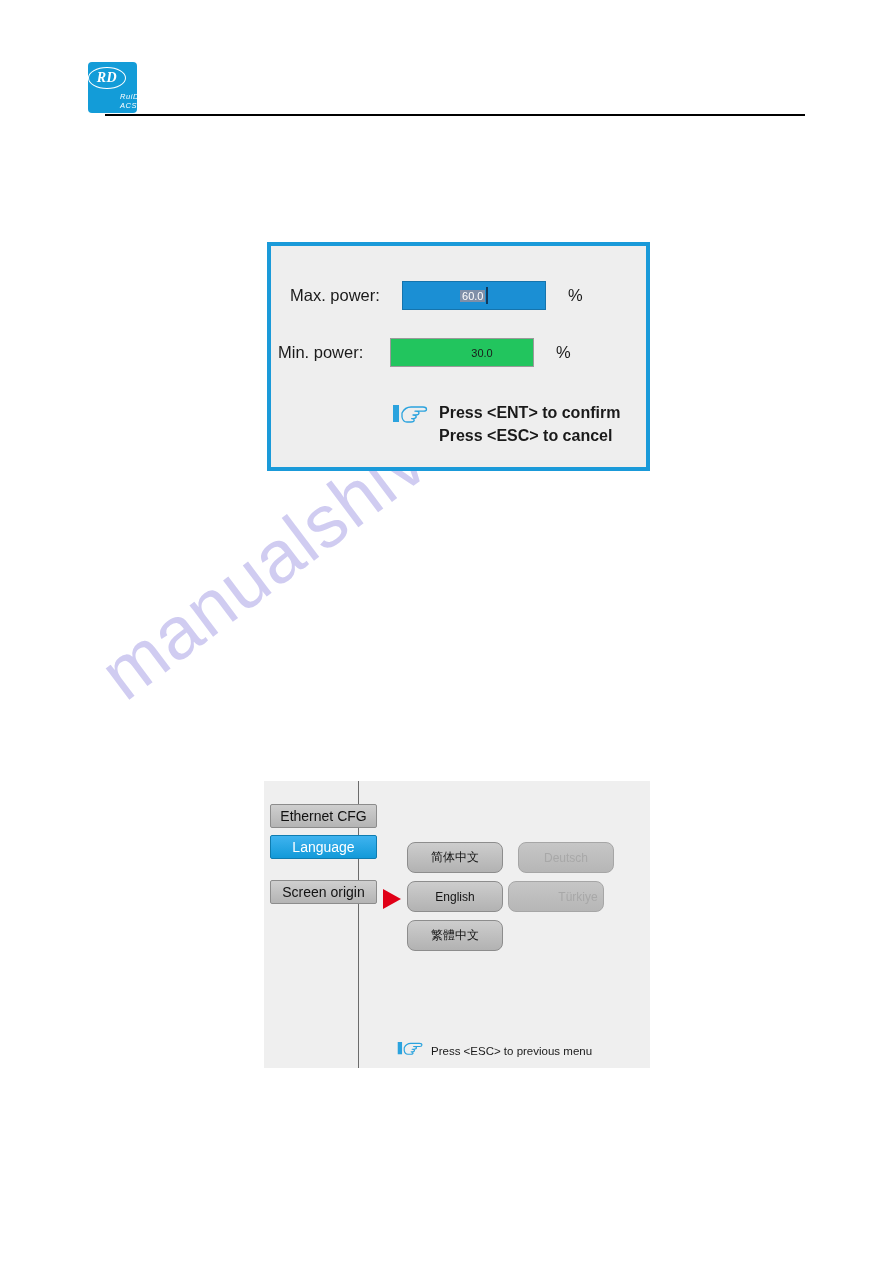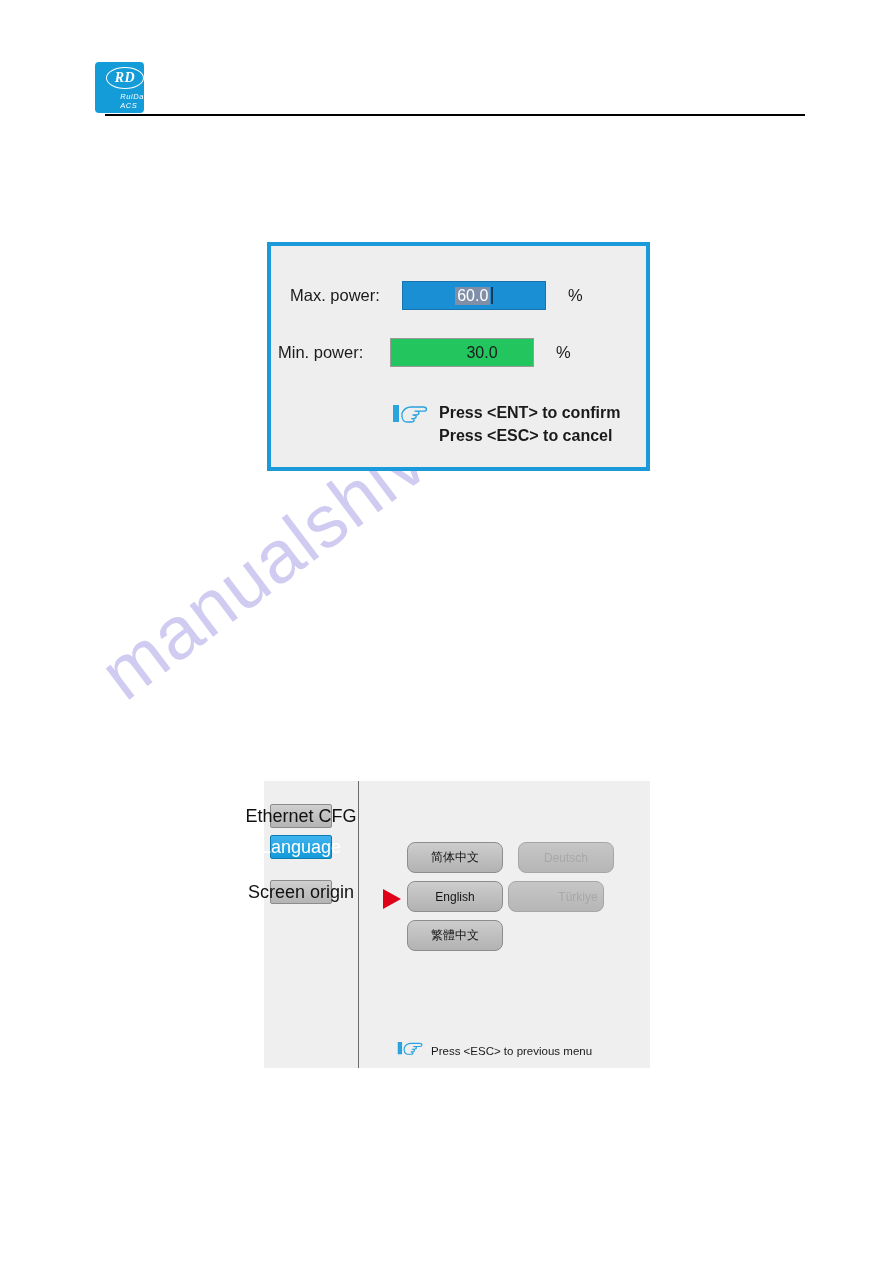--- a/index.html
+++ b/index.html
@@ -46,29 +46,29 @@
   #page-header {
     position: absolute;
     left: 0;
     top: 0;
     width: 893px;
     height: 130px;
     z-index: 2;
   }
   #brand-logo {
     position: absolute;
-    left: 95px;
+    left: 88px;
     top: 62px;
     width: 49px;
     height: 51px;
     background: #139cd8;
     border-radius: 4px;
     display: flex;
     flex-direction: column;
-    align-items: flex-end;
+    align-items: flex-start;
     justify-content: center;
   }
   #brand-logo .rd-oval {
     width: 36px;
     height: 20px;
     border: 1.6px solid #ffffff;
     border-radius: 50%;
     display: flex;
     align-items: center;
     justify-content: center;
@@ -126,21 +126,21 @@
     color: #1a1a1a;
     width: 112px;
   }
   .field-box {
     width: 144px;
     height: 29px;
     box-sizing: border-box;
     display: flex;
     align-items: center;
     justify-content: center;
-    font-size: 16px;
+    font-size: 11px;
     position: relative;
   }
   .field-box.active {
     background: #1b8fd4;
     border: 1px solid #1574ad;
     color: #ffffff;
   }
   .field-box.idle {
     background: #22c55e;
     border: 1px solid #9a9a9a;
@@ -200,26 +200,26 @@
     top: 0;
     width: 95px;
     height: 287px;
     background: #efefef;
     border-right: 1.5px solid #6b6b6b;
     box-sizing: border-box;
   }
   .menu-btn {
     position: absolute;
     left: 6px;
-    width: 62px;
+    width: 107px;
     height: 24px;
     display: flex;
     align-items: center;
     justify-content: center;
-    font-size: 18px;
+    font-size: 14px;
     box-sizing: border-box;
     background: linear-gradient(180deg,#cfcfcf 0%,#b4b4b4 100%);
     border: 1px solid #8c8c8c;
     border-radius: 2px;
     color: #111111;
     white-space: nowrap;
   }
   .menu-btn.selected {
     background: linear-gradient(180deg,#3fb3ef 0%,#129ad9 100%);
     border: 1px solid #0f7cb0;

